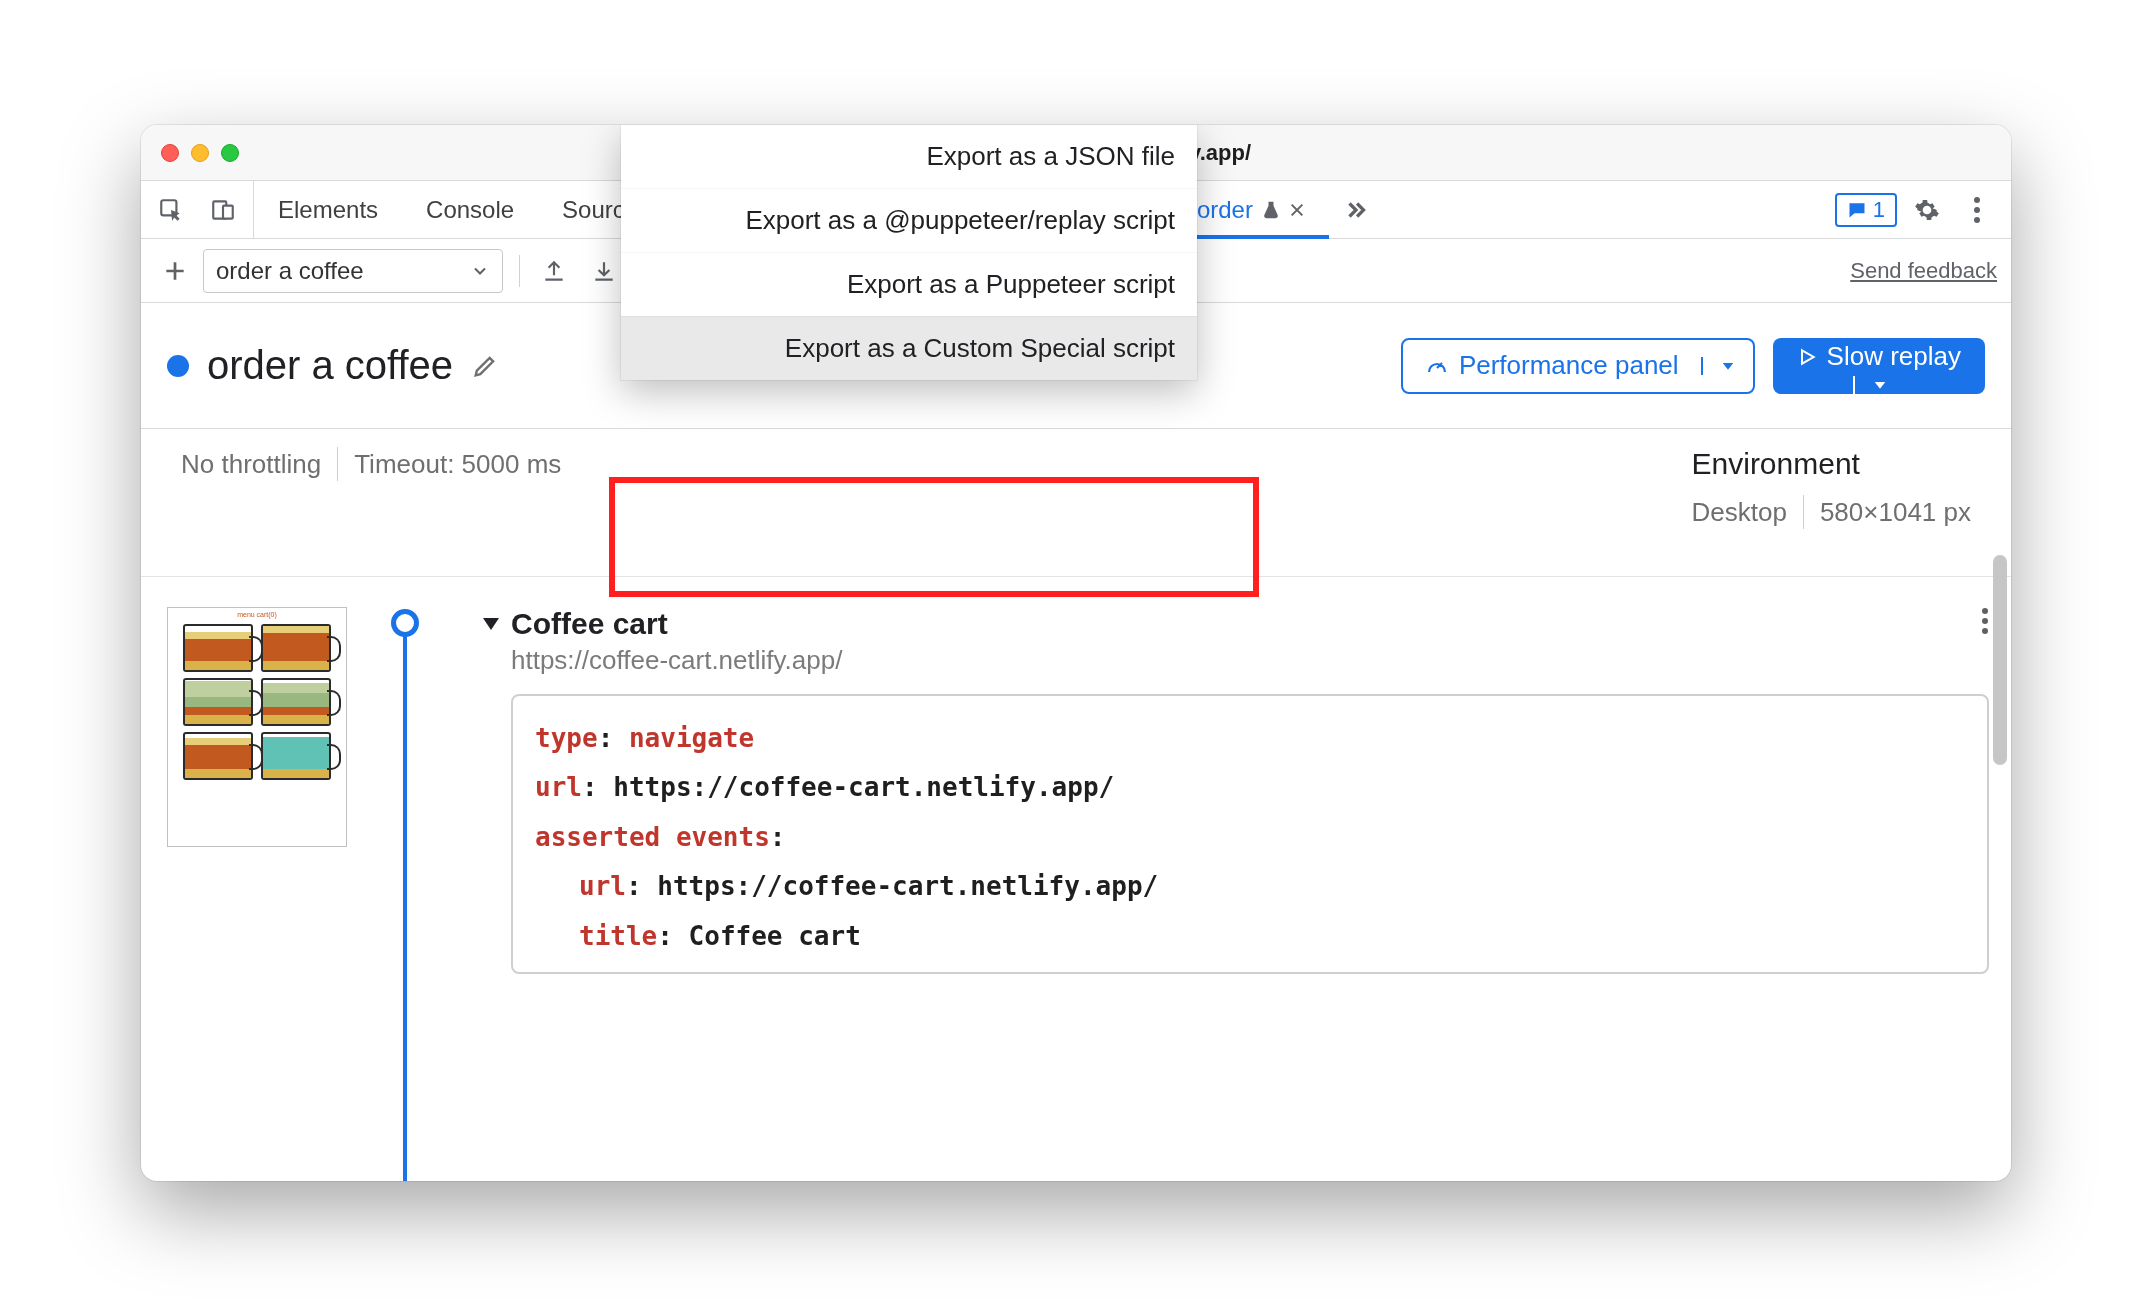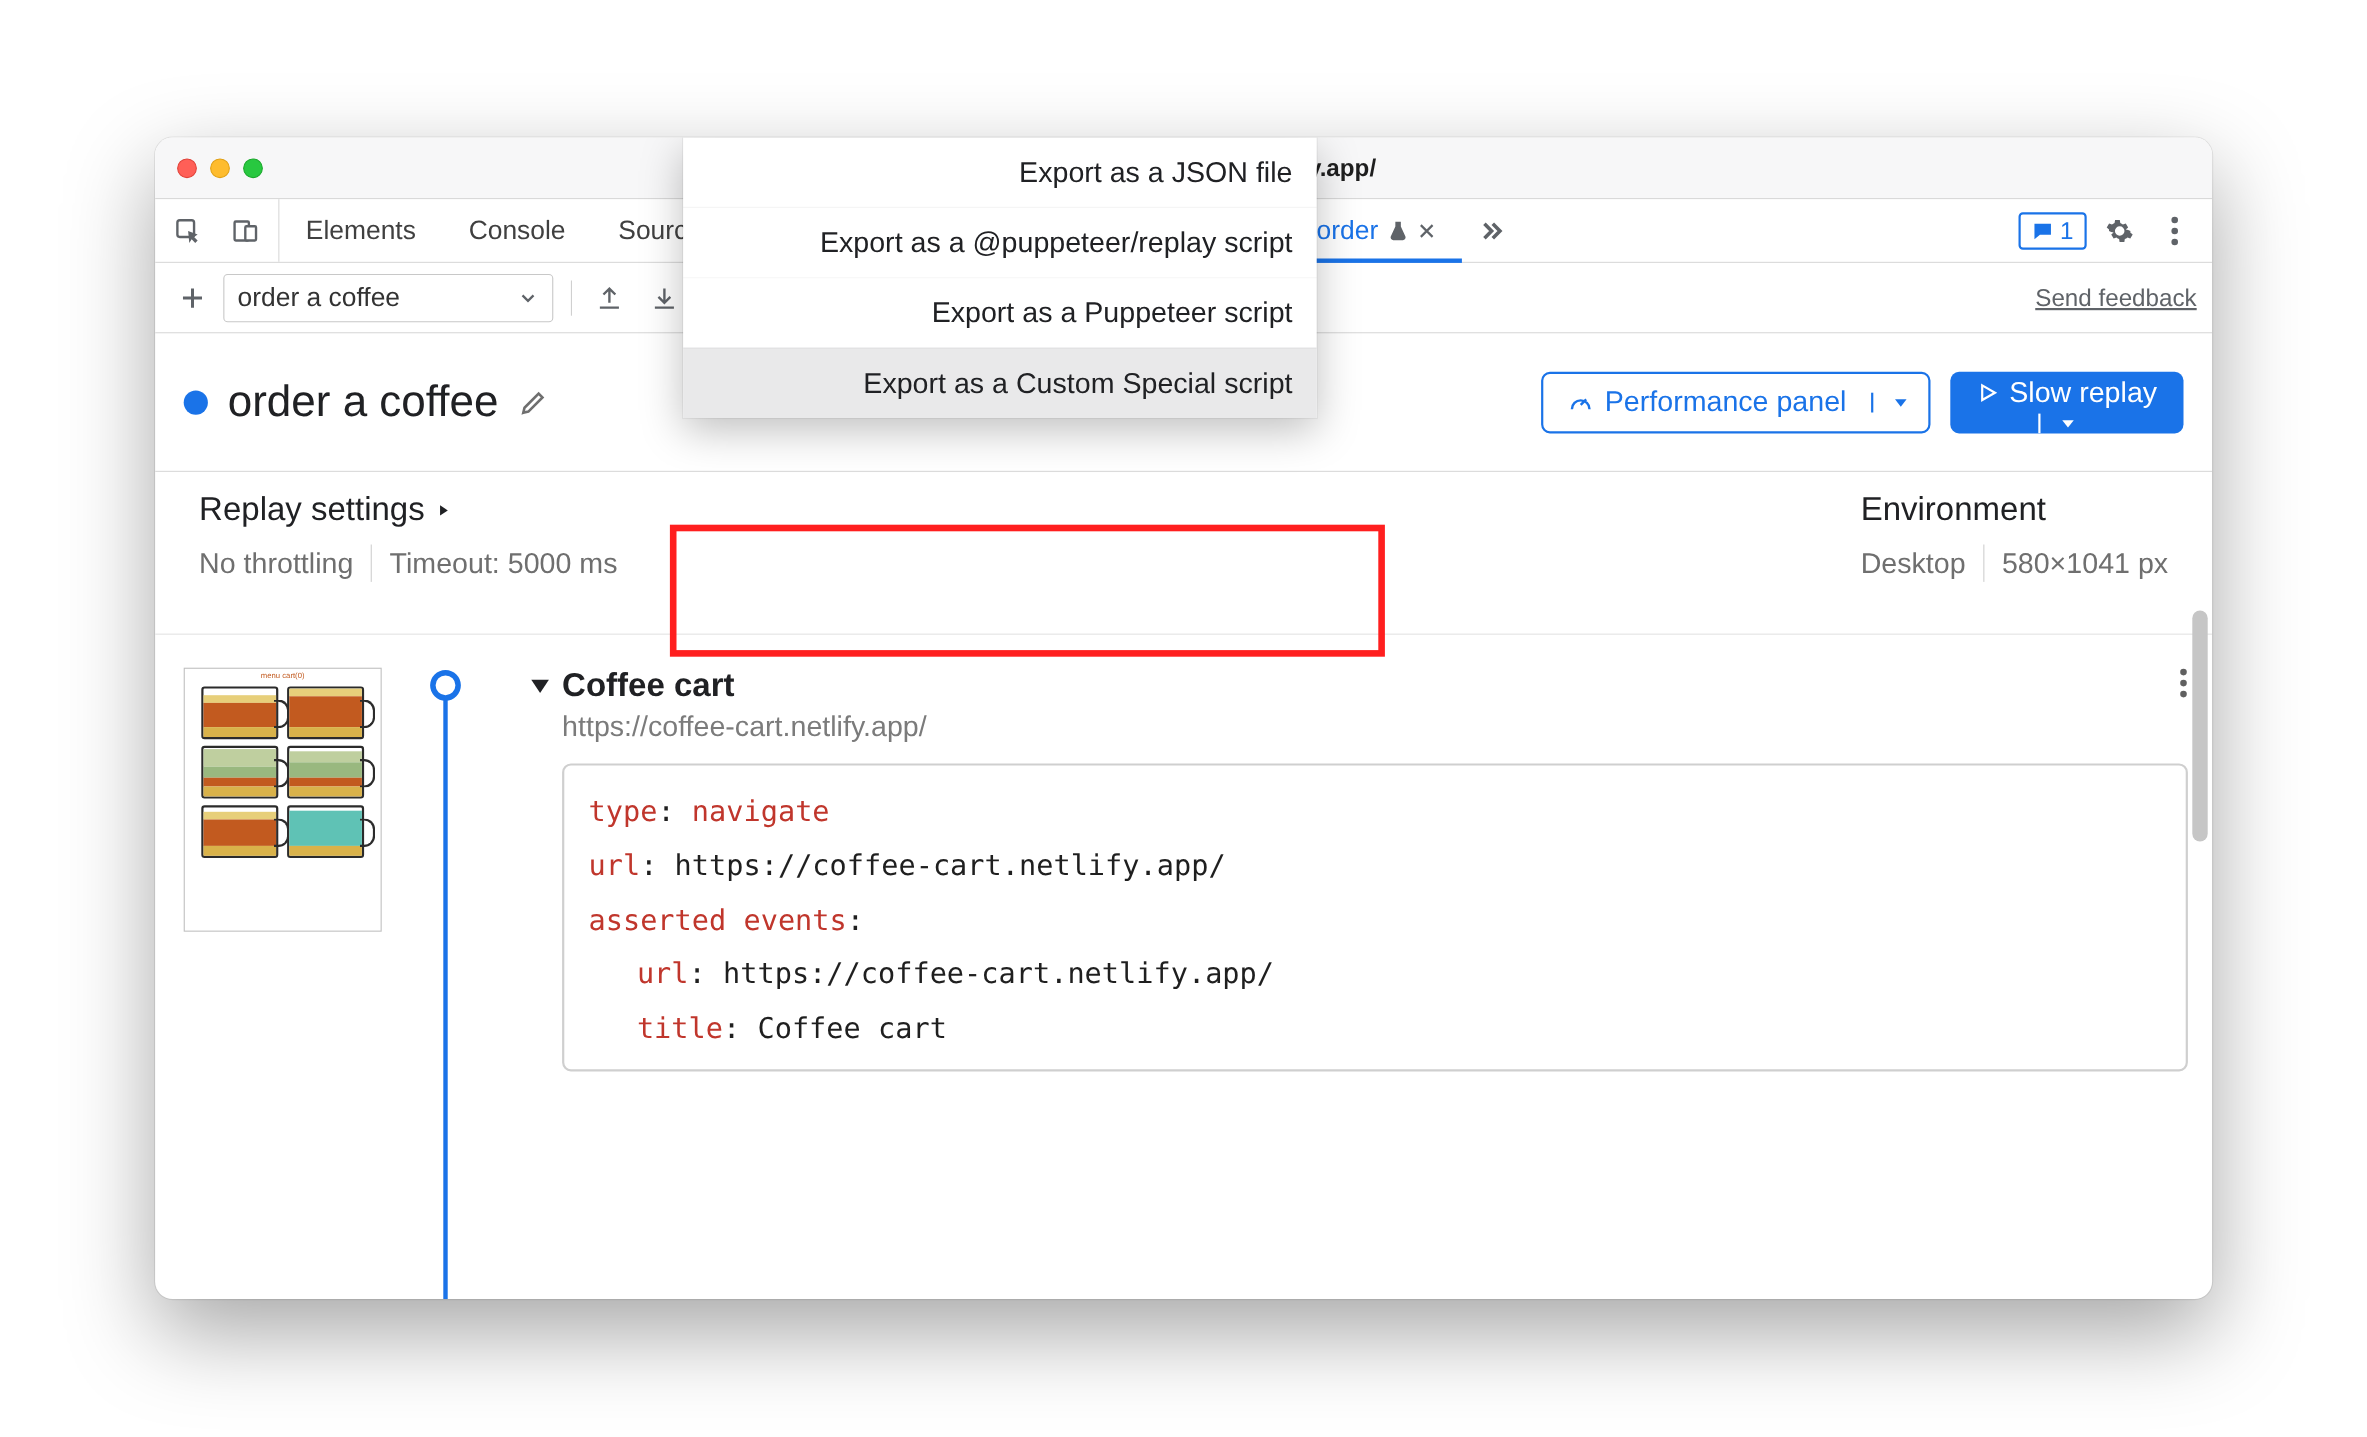--- a/index.html
+++ b/index.html
@@ -184,20 +184,21 @@
   .step-url{ font-size:26px; color:#7b7b7b; margin: 4px 0 0 28px;}
   .step .kebab{ position:absolute; right:22px; top:30px; color:#606060;}
   .code-box{
     margin: 18px 0 0 28px;
     border:2px solid #cfcfcf; border-radius:8px;
     padding: 18px 20px 6px 22px;
     font-family: ui-monospace, Menlo, Consolas, monospace;
     font-size:26px; line-height:1.9;
     color:#1f1f1f;
     min-height: 280px;
+    font-weight: bold;
   }
   .kw{ color:#c0362c;}
   .indent1{ padding-left: 44px;}
   
   .export-menu{
     position:absolute;
     left: 480px; top: 0px;
     width: 576px;
     background:#fff;
     box-shadow: 0 12px 36px rgba(0,0,0,0.25), 0 0 0 1px rgba(0,0,0,0.05);
@@ -380,26 +381,20 @@
     <div class="export-menu">
       <div class="item">Export as a JSON file</div>
       <div class="item">Export as a @puppeteer/replay script</div>
       <div class="item">Export as a Puppeteer script</div>
       <div class="item hover">Export as a Custom Special script</div>
     </div>
   </div>
 
   <div class="subheader">
     <div class="col">
-      <div class="col-title">
-        <span>Replay settings</span>
-        <svg width="14" height="18" viewBox="0 0 24 24" fill="#202124">
-            <path d="M7 4l12 8-12 8z"></path>
-          </svg>
-      </div>
       <div class="col-sub">
         <span>No throttling</span>
         <div class="vdiv"></div>
         <span>Timeout: 5000 ms</span>
       </div>
     </div>
     <div class="col env-col">
       <div class="col-title">
           <span>Environment</span>
         </div>

